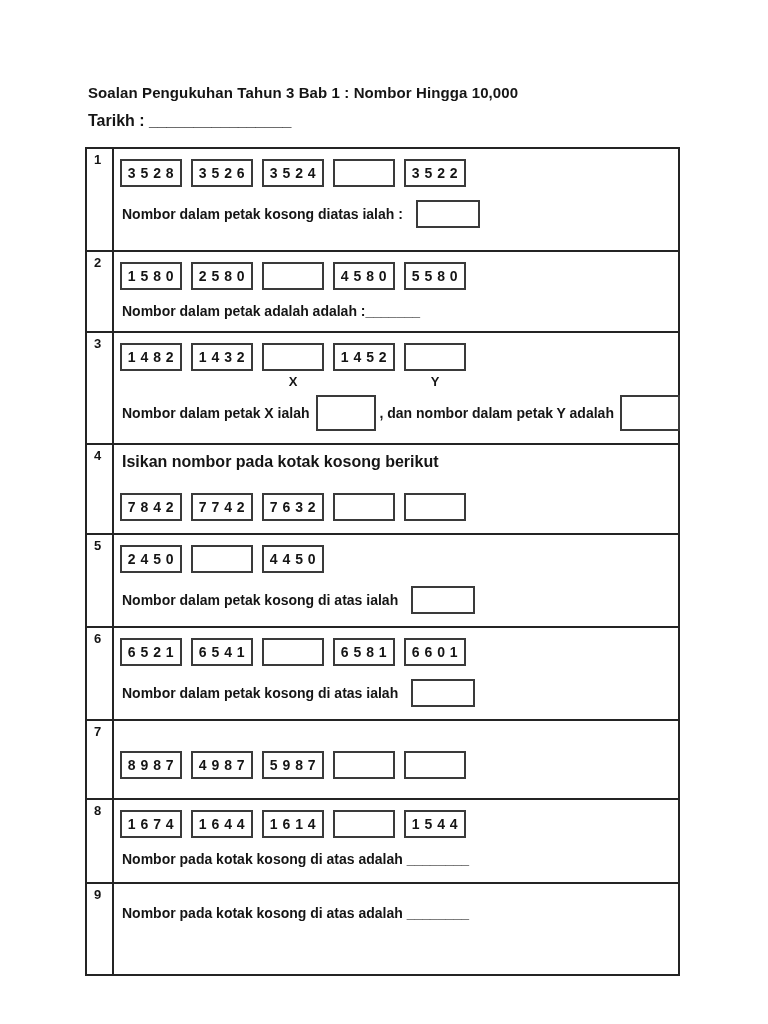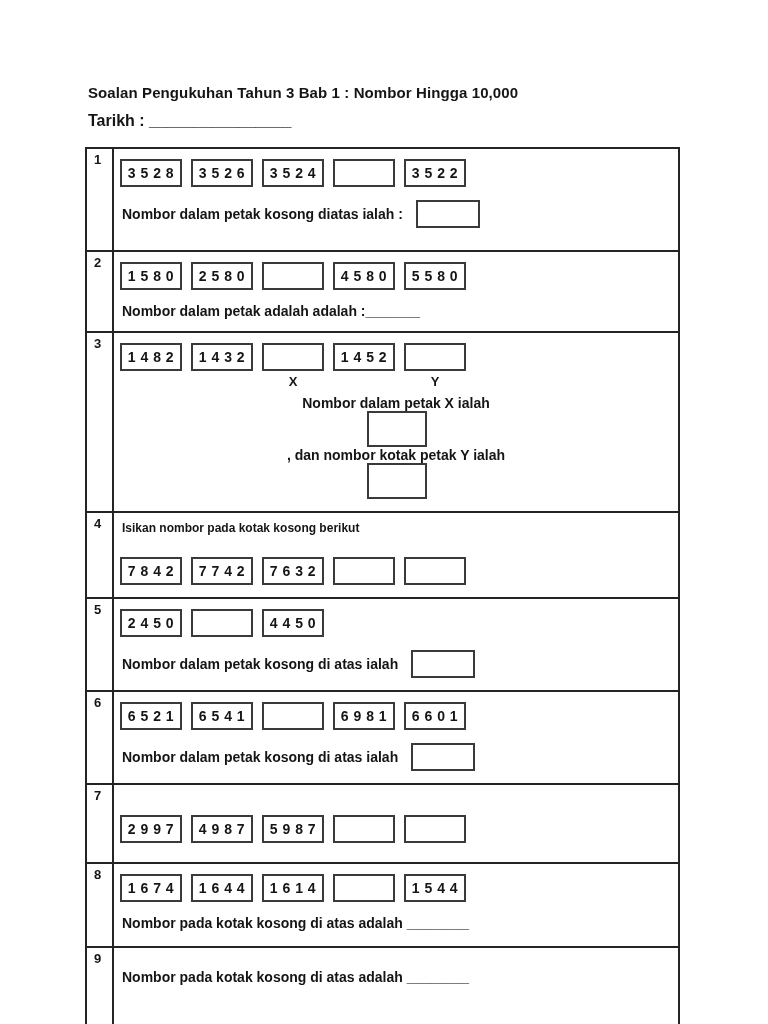--- a/index.html
+++ b/index.html
@@ -33,38 +33,38 @@
   .row:nth-of-type(6){min-height:79px;}
   .row:nth-of-type(7){min-height:79px;}
   .row:nth-of-type(8){min-height:84px;}
   .row:nth-of-type(9){min-height:92px;}
   .numcell{
     flex:0 0 27px;border-right:2px solid #242424;
     font-weight:bold;font-size:13px;
     padding:3px 0 0 7px;box-sizing:border-box;
   }
   .content{flex:1;padding:8px 8px 12px 6px;box-sizing:border-box;}
-  .instruction{font-weight:bold;font-size:12px;margin:0 0 0 2px;}
+  .instruction{font-weight:bold;font-size:16px;margin:0 0 0 2px;}
   .boxes{display:flex;gap:9px;margin-top:2px;align-items:flex-start;}
   .boxes.after-instr{margin-top:22px;}
   .box-wrap{display:flex;flex-direction:column;align-items:center;}
   .nbox{
     width:62px;height:28px;
     border:2px solid #3a3a3a;box-sizing:border-box;
     display:flex;align-items:center;justify-content:center;
     font-weight:bold;font-size:14px;letter-spacing:.5px;
     background:#ffffff;white-space:nowrap;
   }
   .box-label{font-weight:bold;font-size:13px;margin-top:3px;min-height:15px;}
   .prompt{
     display:flex;align-items:center;flex-wrap:nowrap;
     font-weight:bold;font-size:14px;
     margin:13px 0 0 2px;white-space:pre;
   }
-  .row:nth-of-type(3) .prompt{margin-top:6px;flex-direction:column;}
+  .row:nth-of-type(3) .prompt{margin-top:6px;}
   .ansbox{
     width:64px;height:28px;flex:0 0 auto;
     border:2px solid #3a3a3a;box-sizing:border-box;
     margin-left:13px;background:#ffffff;
   }
   .ansbox.tall{width:60px;height:36px;margin-left:6px;margin-right:4px;}
 </style>
 </head>
 <body>
 
@@ -129,21 +129,21 @@
             <span class="box-label"></span>
           </span>
           <span class="box-wrap">
             <span class="nbox"></span>
             <span class="box-label">Y</span>
           </span>
         </div>
         <div class="prompt">
           <span>Nombor dalam petak X ialah</span>
           <span class="ansbox tall"></span>
-          <span>, dan nombor kotak petak Y ialah</span>
+          <span>, dan nombor dalam petak Y adalah</span>
           <span class="ansbox tall"></span>
         </div>
       </div>
     </div>
 
     <div class="row">
       <div class="numcell">4</div>
       <div class="content">
         <p class="instruction">Isikan nombor pada kotak kosong berikut</p>
         <div class="boxes after-instr">
@@ -171,35 +171,35 @@
       </div>
     </div>
 
     <div class="row">
       <div class="numcell">6</div>
       <div class="content">
         <div class="boxes">
           <span class="nbox">6 5 2 1</span>
           <span class="nbox">6 5 4 1</span>
           <span class="nbox"></span>
-          <span class="nbox">6 9 8 1</span>
+          <span class="nbox">6 5 8 1</span>
           <span class="nbox">6 6 0 1</span>
         </div>
         <div class="prompt">
           <span>Nombor dalam petak kosong di atas ialah</span>
           <span class="ansbox"></span>
         </div>
       </div>
     </div>
 
     <div class="row">
       <div class="numcell">7</div>
       <div class="content">
         <div class="boxes after-instr">
-          <span class="nbox">2 9 9 7</span>
+          <span class="nbox">8 9 8 7</span>
           <span class="nbox">4 9 8 7</span>
           <span class="nbox">5 9 8 7</span>
           <span class="nbox"></span>
           <span class="nbox"></span>
         </div>
       </div>
     </div>
 
     <div class="row">
       <div class="numcell">8</div>

